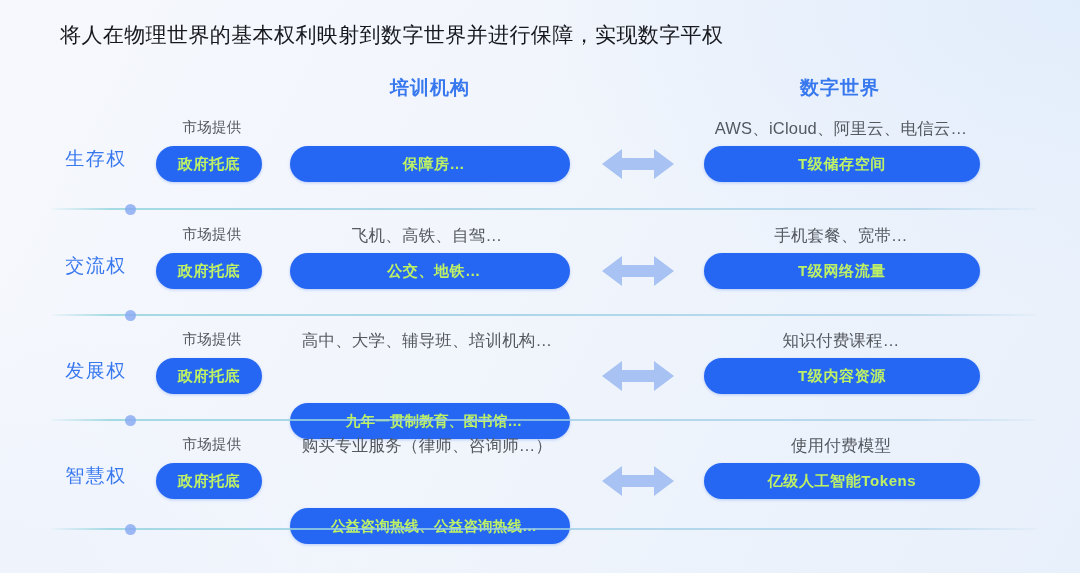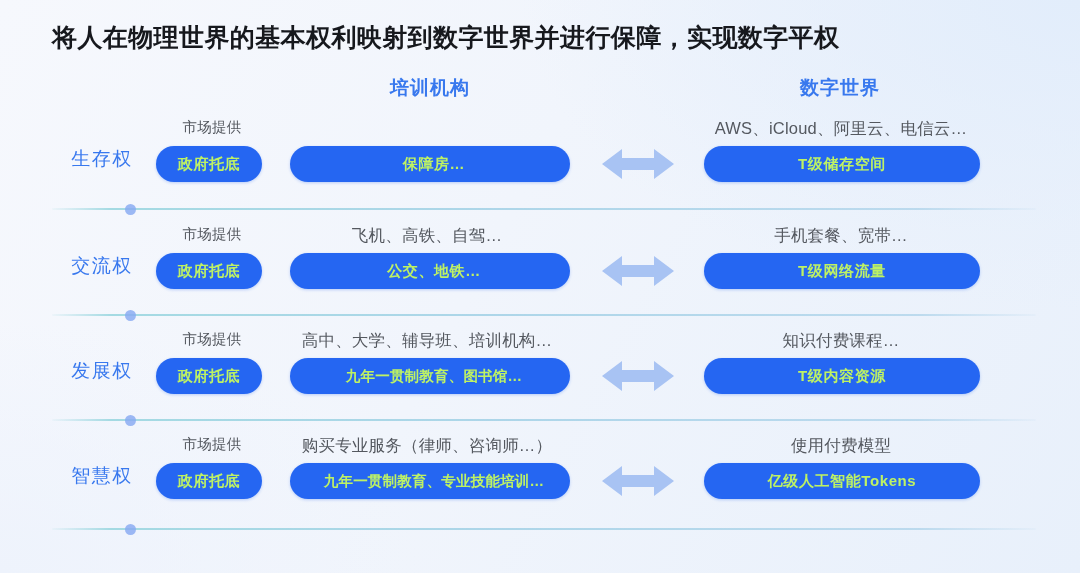--- a/index.html
+++ b/index.html
@@ -22,24 +22,24 @@
     background:
       radial-gradient(ellipse 900px 500px at 100% 0%, #e2edfb 0%, rgba(226,237,251,0) 62%),
       radial-gradient(ellipse 700px 420px at 0% 100%, #eef3fc 0%, rgba(238,243,252,0) 60%),
       linear-gradient(118deg, #f6f8fd 0%, #f1f5fc 45%, #e8f0fb 100%);
     overflow: hidden;
   }
 
   
   #title {
     position: absolute;
-    left: 52px;
+    left: 60px;
     top: 21px;
-    font-size: 25px;
-    font-weight: bold;
+    font-size: 21px;
+    font-weight: normal;
     color: #16181d;
     letter-spacing: 0.4px;
     white-space: nowrap;
   }
 
   
   .col-header {
     position: absolute;
     top: 75px;
     font-size: 19px;
@@ -60,21 +60,21 @@
     height: 96px;
   }
   .row-0 { top: 112px; }
   .row-1 { top: 219px; }
   .row-2 { top: 324px; }
   .row-3 { top: 429px; }
 
   
   .right-label {
     position: absolute;
-    left: 50px;
+    left: 44px;
     top: 34px;
     width: 104px;
     text-align: center;
     font-size: 19px;
     color: #3878ee;
     letter-spacing: 1.5px;
     white-space: nowrap;
   }
 
   
@@ -107,21 +107,21 @@
     white-space: nowrap;
     overflow: hidden;
     box-shadow: 0 1px 3px rgba(37,102,242,0.28);
     box-sizing: border-box;
     padding: 0 8px;
   }
   .pill-gov      { left: 156px; width: 106px; font-size: 15px; }
   .pill-physical { left: 290px; width: 280px; padding-left: 16px; }
   .pill-digital  { left: 704px; width: 276px; }
 
-  .pill-physical.long { font-size: 14.5px; letter-spacing: 0.2px; }
+  .pill-physical.long { font-size: 14.5px; letter-spacing: 0.2px; margin-top: 45px; }
 
   
   .arrow {
     position: absolute;
     left: 600px;
     top: 34px;
     width: 76px;
     height: 36px;
   }
   .arrow svg { display: block; width: 76px; height: 36px; }
@@ -207,21 +207,21 @@
     </div>
     <div class="caption cap-digital">知识付费课程…</div>
     <div class="pill pill-digital">T级内容资源</div>
   </div>
 
   <div class="row row-3">
     <div class="right-label">智慧权</div>
     <div class="caption cap-market">市场提供</div>
     <div class="pill pill-gov">政府托底</div>
     <div class="caption cap-physical">购买专业服务（律师、咨询师…）</div>
-    <div class="pill pill-physical long">九年一贯制教育、专业技能培训…</div>
+    <div class="pill pill-physical long">公益咨询热线、公益咨询热线…</div>
     <div class="arrow">
       <svg viewBox="0 0 76 36" xmlns="http://www.w3.org/2000/svg">
         <path d="M2 18 L22 3 L22 12 L54 12 L54 3 L74 18 L54 33 L54 24 L22 24 L22 33 Z" fill="#a8c3f3"></path>
       </svg>
     </div>
     <div class="caption cap-digital">使用付费模型</div>
     <div class="pill pill-digital">亿级人工智能Tokens</div>
   </div>
 
   <div class="divider div-0">

